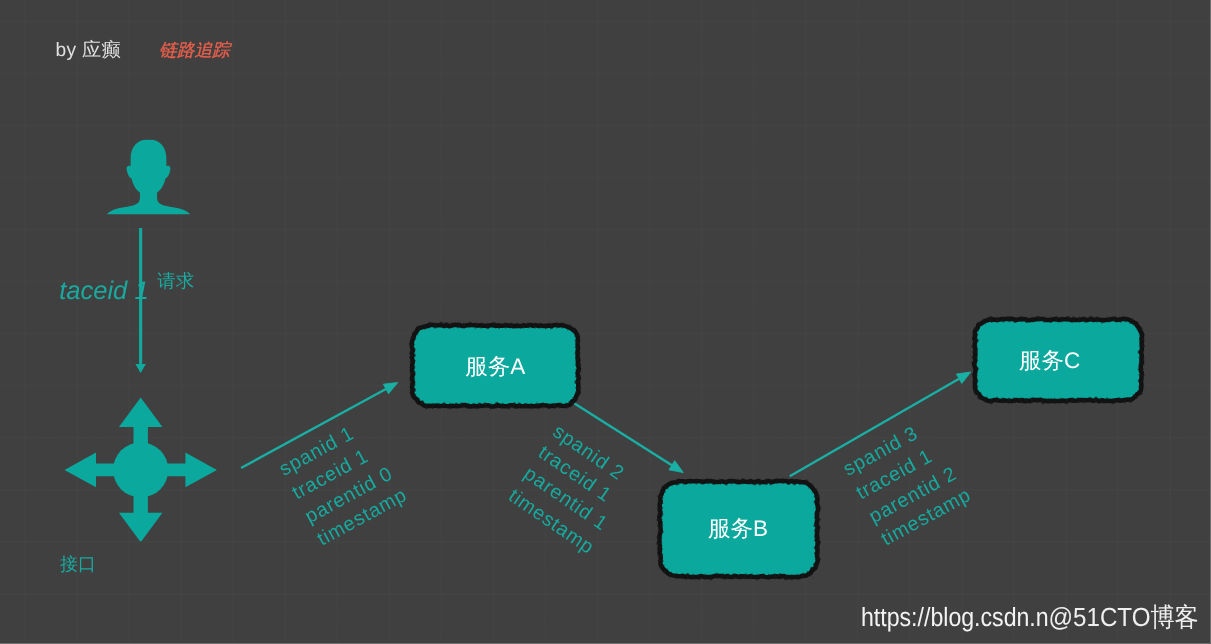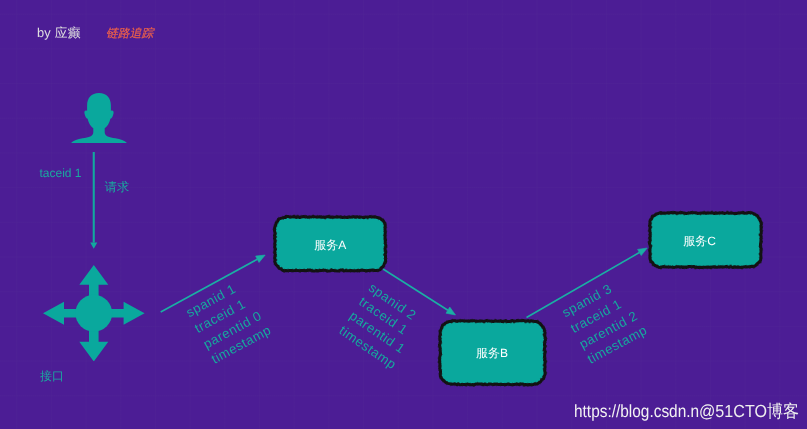--- a/index.html
+++ b/index.html
@@ -1,45 +1,45 @@
 <!DOCTYPE html>
 <html><head>
 <meta charset="utf-8">
 <style>
   html,body{margin:0;padding:0;}
   body{width:807px;height:429px;background:#ffffff;overflow:hidden;
        font-family:"Liberation Sans","DejaVu Sans",sans-serif;
        -webkit-font-smoothing:antialiased;text-rendering:geometricPrecision;}
-  #canvas{position:relative;width:807px;height:429px;background:#4c1d95;overflow:hidden;}
+  #canvas{position:relative;width:807px;height:429px;background:#404040;overflow:hidden;}
   .lbl{position:absolute;white-space:nowrap;}
 
   .grid{position:absolute;inset:0;
     background-image:
       linear-gradient(to right, rgba(140,140,165,0.032) 1px, transparent 1px),
       linear-gradient(to bottom, rgba(140,140,165,0.032) 1px, transparent 1px);
     background-size:34.7px 34.7px;
     background-position:-18.5px -21px;}
 
   .hdr-author{position:absolute;left:37px;top:24.5px;font-size:12.8px;color:#e0e0e0;letter-spacing:.2px;}
   .hdr-title{position:absolute;left:106px;top:26px;font-size:11.8px;color:#ea5f4b;font-weight:500;letter-spacing:0;font-style:italic;-webkit-text-stroke:0.25px #ea5f4b;}
 
   .user-icon{position:absolute;left:71px;top:93px;}
   .arrow-down{position:absolute;left:85.6px;top:152.4px;}
-  .traceid{left:39.5px;top:166px;font-size:12px;color:#1aa99f;}
+  .traceid{left:39.5px;top:184px;font-size:17px;color:#1aa99f;font-style:italic;}
   .request{left:104.8px;top:161.5px;font-size:12.3px;color:#1aa99f;margin-top:17px;}
   .cross-icon{position:absolute;left:43.3px;top:264.8px;}
   .iface{left:40px;top:368px;font-size:12px;color:#1aa99f;}
 
   .edges{position:absolute;left:0;top:0;}
 
   .box{position:absolute;}
   .boxsvg{position:absolute;left:-4px;top:-4px;}
   .boxlbl{position:absolute;left:0;top:1.5px;width:100%;height:100%;
           display:flex;align-items:center;justify-content:center;
-          color:#fff;font-size:12px;}
+          color:#fff;font-size:15px;}
   .boxA{left:274.9px;top:216.9px;width:110.5px;height:53.5px;}
   .boxB{left:439.6px;top:320.5px;width:104.9px;height:63.4px;}
   .boxC{left:649.7px;top:212.9px;width:100px;height:54.0px;}
 
   .spanblk{position:absolute;font-size:13.2px;color:#16a99e;line-height:17.8px;white-space:nowrap;letter-spacing:0.55px;}
   .blk1{left:183px;top:306px;transform:rotate(-28.5deg);transform-origin:0 0;}
   .blk2{left:375px;top:279px;transform:rotate(34.5deg);transform-origin:0 0;line-height:17.2px;}
   .blk3{left:559px;top:306px;transform:rotate(-28.5deg);transform-origin:0 0;}
 
   .wm{position:absolute;white-space:nowrap;}

